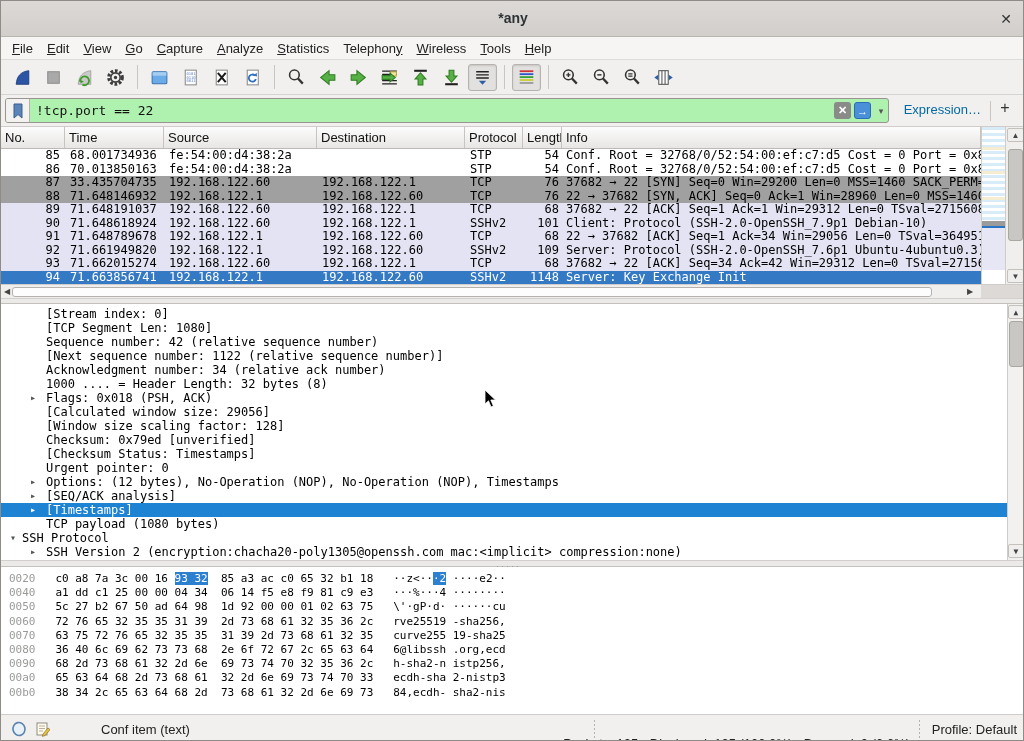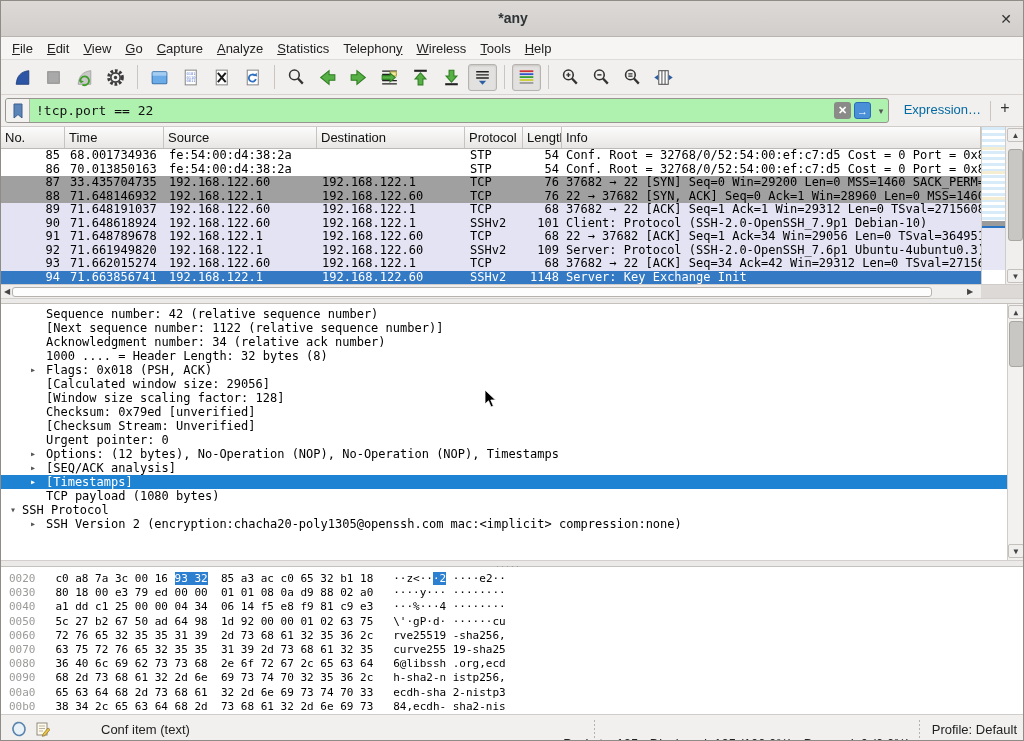--- a/index.html
+++ b/index.html
@@ -420,29 +420,31 @@
     </div>
     <div id="plcorner"></div>
   </div>
 
   <div class="splitter" style="top:297px;height:6px;">
     <div class="splitdots">·····</div>
   </div>
 
   <div id="details">
     <div id="dlines">
+        <div class="dline"><span>[Stream index: 0]</span></div>
+        <div class="dline"><span>[TCP Segment Len: 1080]</span></div>
         <div class="dline"><span>Sequence number: 42    (relative sequence number)</span></div>
         <div class="dline"><span>[Next sequence number: 1122    (relative sequence number)]</span></div>
         <div class="dline"><span>Acknowledgment number: 34    (relative ack number)</span></div>
         <div class="dline"><span>1000 .... = Header Length: 32 bytes (8)</span></div>
         <div class="dline"><span class="darrow">▸</span><span>Flags: 0x018 (PSH, ACK)</span></div>
         <div class="dline"><span>[Calculated window size: 29056]</span></div>
         <div class="dline"><span>[Window size scaling factor: 128]</span></div>
         <div class="dline"><span>Checksum: 0x79ed [unverified]</span></div>
-        <div class="dline"><span>[Checksum Stream: Unverified]</span></div>
+        <div class="dline"><span>[Checksum Status: Timestamps]</span></div>
         <div class="dline"><span>Urgent pointer: 0</span></div>
         <div class="dline"><span class="darrow">▸</span><span>Options: (12 bytes), No-Operation (NOP), No-Operation (NOP), Timestamps</span></div>
         <div class="dline"><span class="darrow">▸</span><span>[SEQ/ACK analysis]</span></div>
         <div class="dline dsel"><span class="darrow">▸</span><span>[Timestamps]</span></div>
         <div class="dline"><span>TCP payload (1080 bytes)</span></div>
         <div class="dline root"><span class="darrow">▾</span><span>SSH Protocol</span></div>
         <div class="dline"><span class="darrow">▸</span><span>SSH Version 2 (encryption:chacha20-poly1305@openssh.com mac:&lt;implicit&gt; compression:none)</span></div>
       </div>
     <div id="dvscroll">
       <div class="sbarrow" style="top:1px;">▲</div>
@@ -450,21 +452,20 @@
       <div class="sbarrow" style="top:240px;">▼</div>
     </div>
   </div>
 
   <div class="splitter" style="top:559px;height:7px;">
     <div class="splitdots">·····</div>
   </div>
 
   <div id="hexpane" style="padding-top: 5px;">
       <div class="hexrow"><span class="hexoff">0020</span>   <span class="">c0 a8 7a 3c 00 16 </span><span class="hexsel">93 32</span><span class="">  85 a3 ac c0 65 32 b1 18</span>   <span class="">··z&lt;··</span><span class="hexsel">·2</span><span class=""> ····e2··</span></div>
-      <div class="hexrow"><span class="hexoff">0030</span>   <span class="">80 18 00 e3 79 ed 00 00  01 01 08 0a d9 88 02 a0</span>   <span class="">····y··· ········</span></div>
       <div class="hexrow"><span class="hexoff">0040</span>   <span class="">a1 dd c1 25 00 00 04 34  06 14 f5 e8 f9 81 c9 e3</span>   <span class="">···%···4 ········</span></div>
       <div class="hexrow"><span class="hexoff">0050</span>   <span class="">5c 27 b2 67 50 ad 64 98  1d 92 00 00 01 02 63 75</span>   <span class="">\'·gP·d· ······cu</span></div>
       <div class="hexrow"><span class="hexoff">0060</span>   <span class="">72 76 65 32 35 35 31 39  2d 73 68 61 32 35 36 2c</span>   <span class="">rve25519 -sha256,</span></div>
       <div class="hexrow"><span class="hexoff">0070</span>   <span class="">63 75 72 76 65 32 35 35  31 39 2d 73 68 61 32 35</span>   <span class="">curve255 19-sha25</span></div>
       <div class="hexrow"><span class="hexoff">0080</span>   <span class="">36 40 6c 69 62 73 73 68  2e 6f 72 67 2c 65 63 64</span>   <span class="">6@libssh .org,ecd</span></div>
       <div class="hexrow"><span class="hexoff">0090</span>   <span class="">68 2d 73 68 61 32 2d 6e  69 73 74 70 32 35 36 2c</span>   <span class="">h-sha2-n istp256,</span></div>
       <div class="hexrow"><span class="hexoff">00a0</span>   <span class="">65 63 64 68 2d 73 68 61  32 2d 6e 69 73 74 70 33</span>   <span class="">ecdh-sha 2-nistp3</span></div>
       <div class="hexrow"><span class="hexoff">00b0</span>   <span class="">38 34 2c 65 63 64 68 2d  73 68 61 32 2d 6e 69 73</span>   <span class="">84,ecdh- sha2-nis</span></div>
     </div>
 

